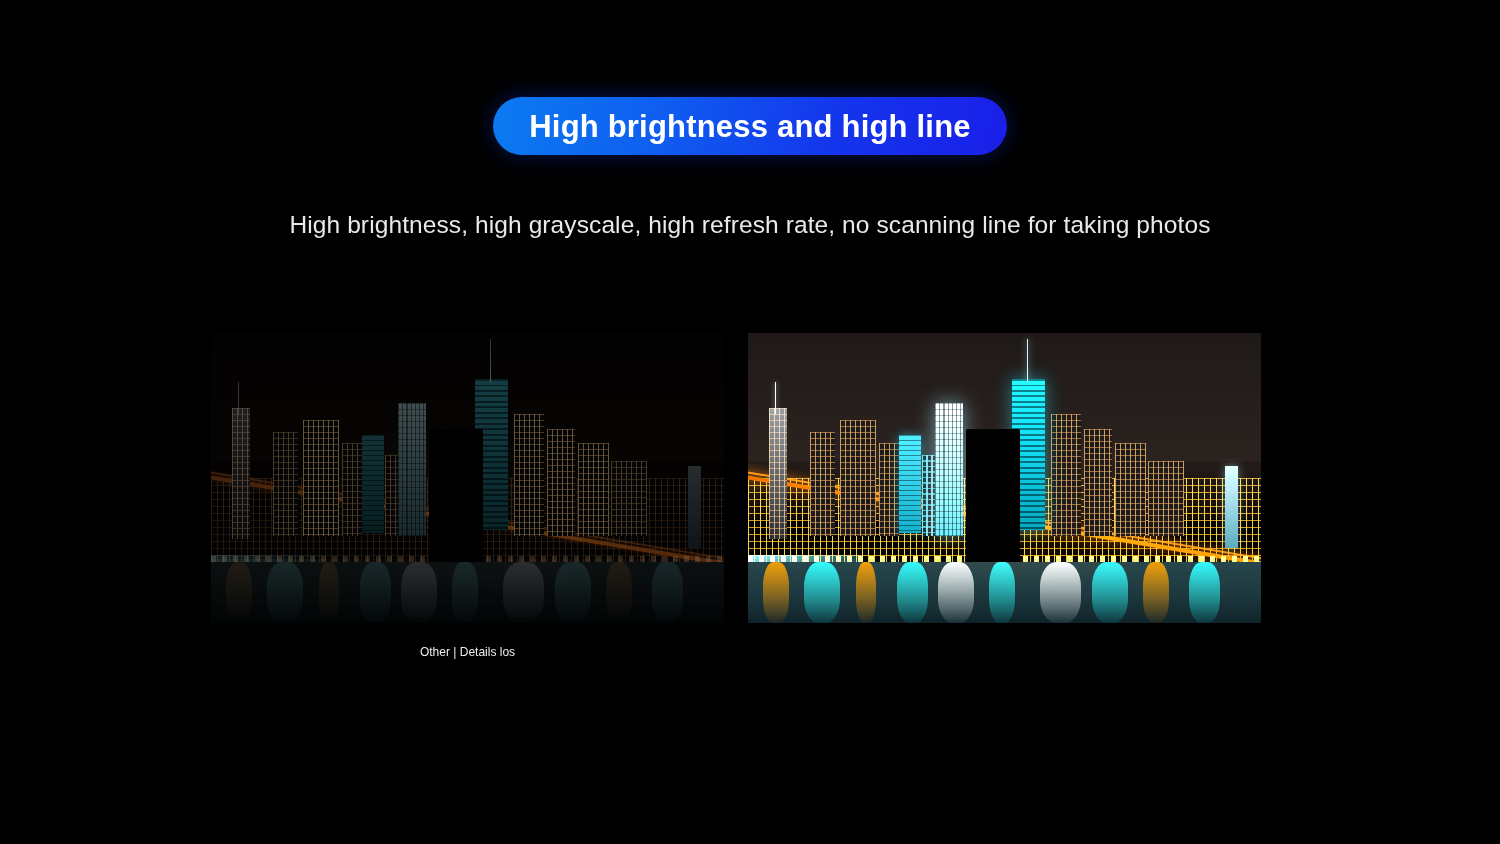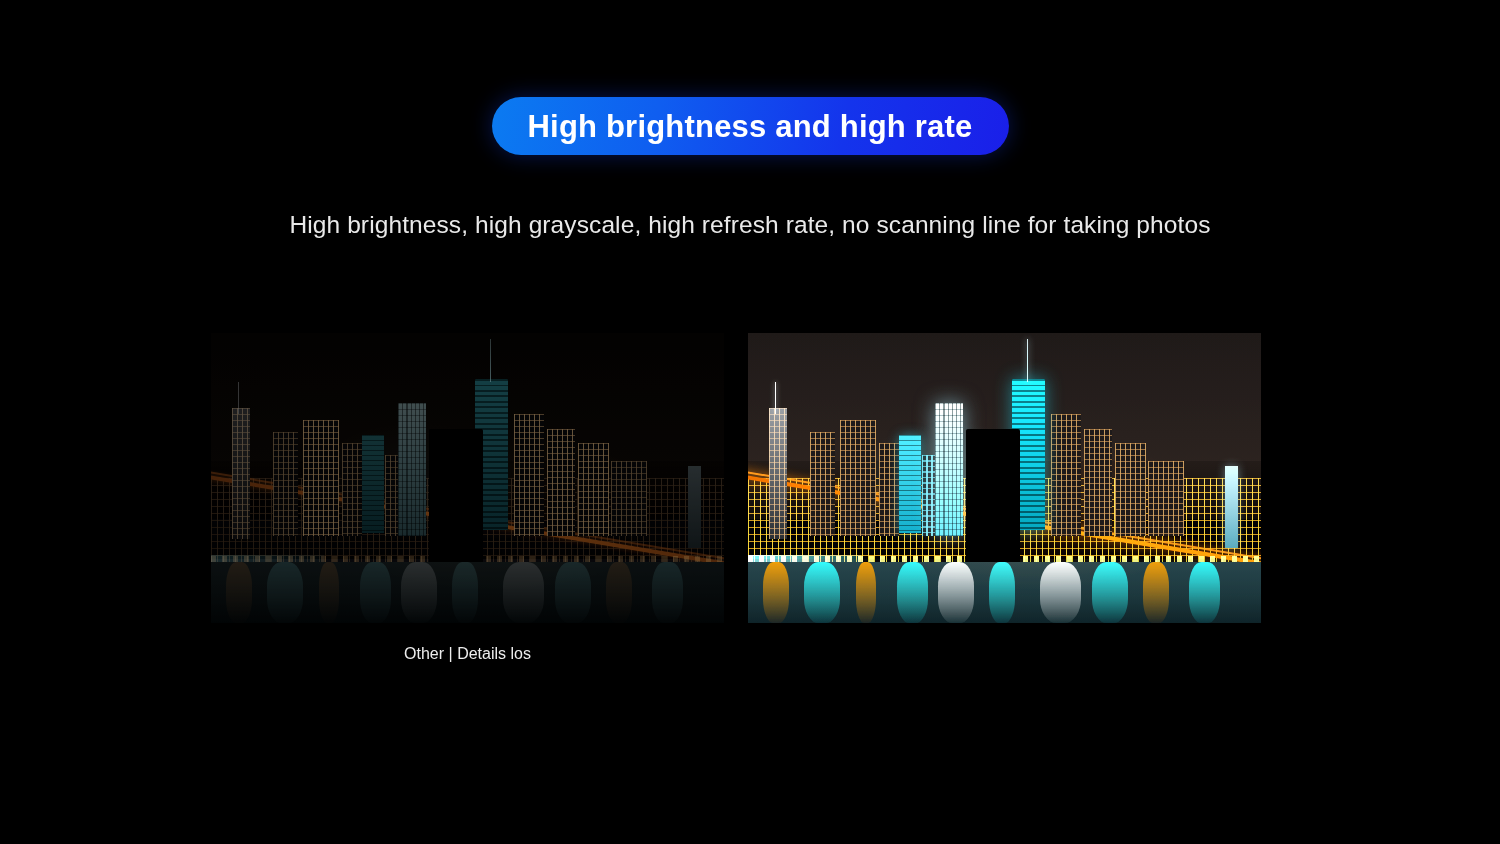--- a/index.html
+++ b/index.html
@@ -79,21 +79,21 @@
     background: #07070a;
   }
 
   .caption {
     position: absolute;
     top: 312px;
     left: 0;
     width: 100%;
     text-align: center;
     color: #ededed;
-    font-size: 16px;
+    font-size: 12px;
     white-space: nowrap;
   }
 
   
   .scene { position:absolute; inset:0; }
 
   
   .sky {
     position: absolute; left:0; right:0; top:0; height: 64%;
   }
@@ -300,21 +300,21 @@
 
   
   .dim   { filter: brightness(0.62) contrast(1.06) saturate(0.82); }
   .bright{ filter: brightness(1.08) contrast(1.08) saturate(1.18); }
 </style>
 </head>
 <body>
 
 <div id="badge-wrap">
   <div id="badge">
-    <span id="badge-text">High brightness and high rate</span>
+    <span id="badge-text">High brightness and high line</span>
   </div>
 </div>
 
 <div id="subtitle">High brightness, high grayscale, high refresh rate, no scanning line for taking photos</div>
 
 <div id="panels">
 
   <div class="panel left">
     <div class="photo">
       <div class="scene dim">

